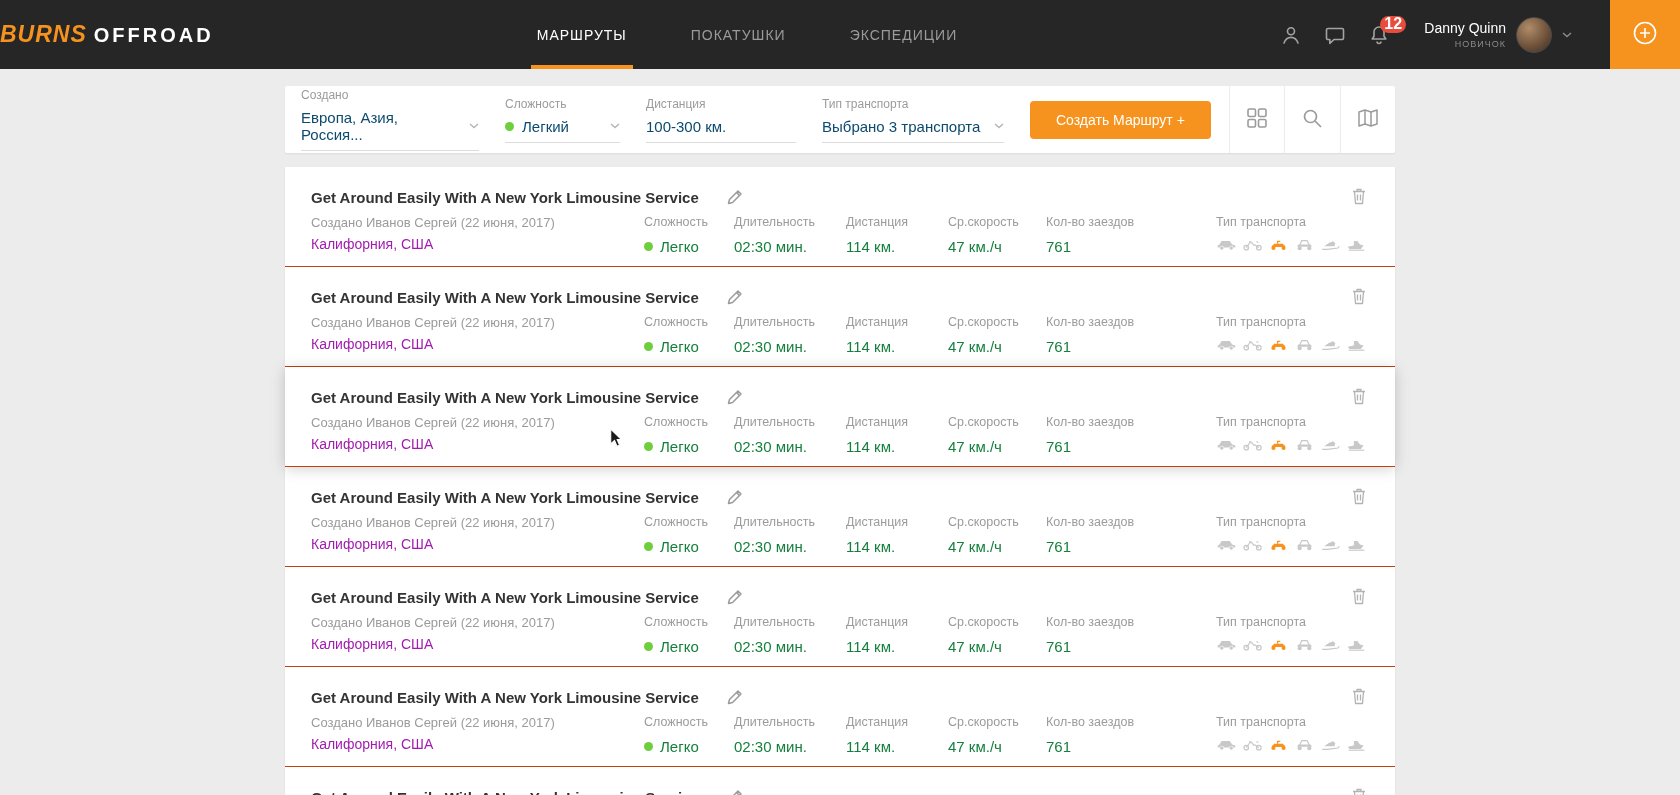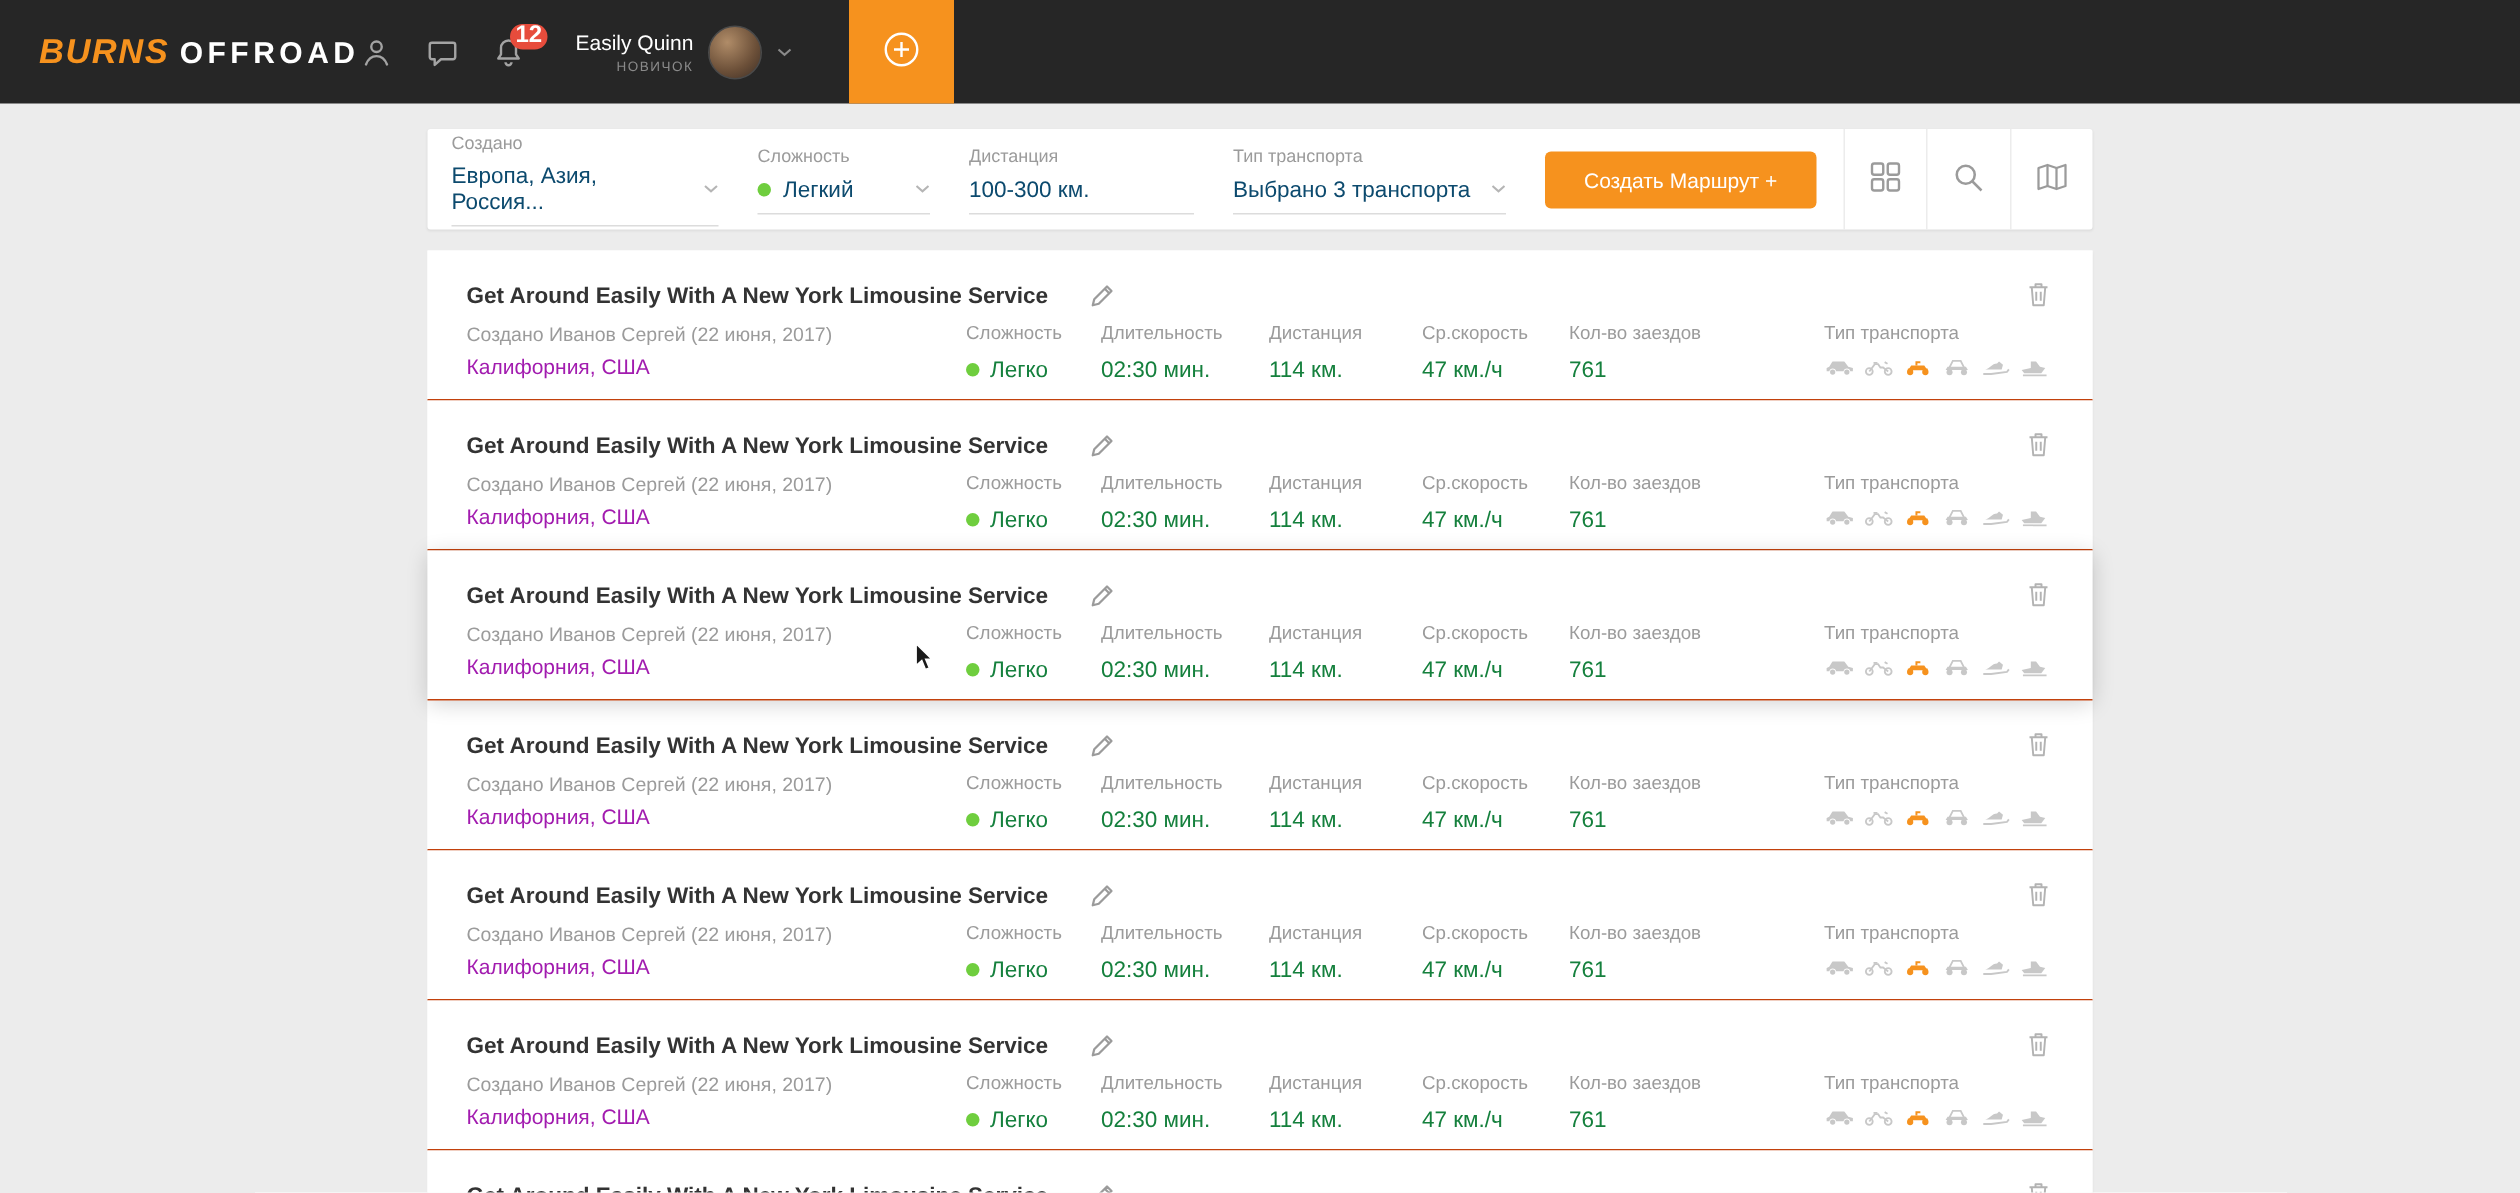--- a/index.html
+++ b/index.html
@@ -10,21 +10,20 @@
     color: #333;
     position: relative;
   }
 
   
   .topbar {
     height: 69px;
     background: var(--header_bg, #262626);
     display: flex;
     align-items: center;
-    padding-left: 26px;
     position: relative;
     z-index: 5;
   }
   .logo { display: flex; align-items: baseline; white-space: nowrap; }
   .logo-brand {
     color: var(--accent, #f6921e);
     font-size: 23px; font-weight: bold; font-style: italic; letter-spacing: 1px;
   }
   .logo-suffix { color: #fff; font-size: 20px; font-weight: bold; letter-spacing: 3px; margin-left: 7px; }
 
@@ -145,20 +144,25 @@
 </style>
 </head>
 <body>
 
 <header class="topbar">
   <div class="logo">
     <span class="logo-brand">BURNS</span>
     <span class="logo-suffix">OFFROAD</span>
   </div>
 
+  <nav class="main-nav">
+    <a class="nav-tab active">МАРШРУТЫ</a>
+    <a class="nav-tab">ПОКАТУШКИ</a>
+    <a class="nav-tab">ЭКСПЕДИЦИИ</a>
+  </nav>
 
   <div class="topbar-right">
     <span class="hicon">
       <svg viewBox="0 0 22 22" fill="none" stroke="currentColor" stroke-width="1.6" stroke-linecap="round" stroke-linejoin="round">
         <circle cx="11" cy="7.2" r="3.5"></circle>
           <path d="M4 19c1.5-4 4-5.6 7-5.6s5.5 1.6 7 5.6"></path>
       </svg>
     </span>
     <span class="hicon">
       <svg viewBox="0 0 22 22" fill="none" stroke="currentColor" stroke-width="1.6" stroke-linejoin="round">
@@ -168,21 +172,21 @@
     <span class="hicon">
       <svg viewBox="0 0 22 22" fill="none" stroke="currentColor" stroke-width="1.6" stroke-linejoin="round">
         <path d="M11 3a5 5 0 0 1 5 5v4.2l1.8 2.8H4.2L6 12.2V8a5 5 0 0 1 5-5z"></path>
           <path d="M9 17.5a2 2 0 0 0 4 0"></path>
       </svg>
       <span class="badge">12</span>
     </span>
 
     <div class="user-block">
       <div class="user-text">
-        <div class="user-name">Easily Quinn</div>
+        <div class="user-name">Danny Quinn</div>
         <div class="user-rank">НОВИЧОК</div>
       </div>
       <span class="avatar"></span>
       <span class="user-caret">
         <svg viewBox="0 0 10 6" fill="none" stroke="currentColor" stroke-width="1.4">
             <path d="M1 1l4 3.6L9 1"></path>
           </svg>
       </span>
     </div>
 

